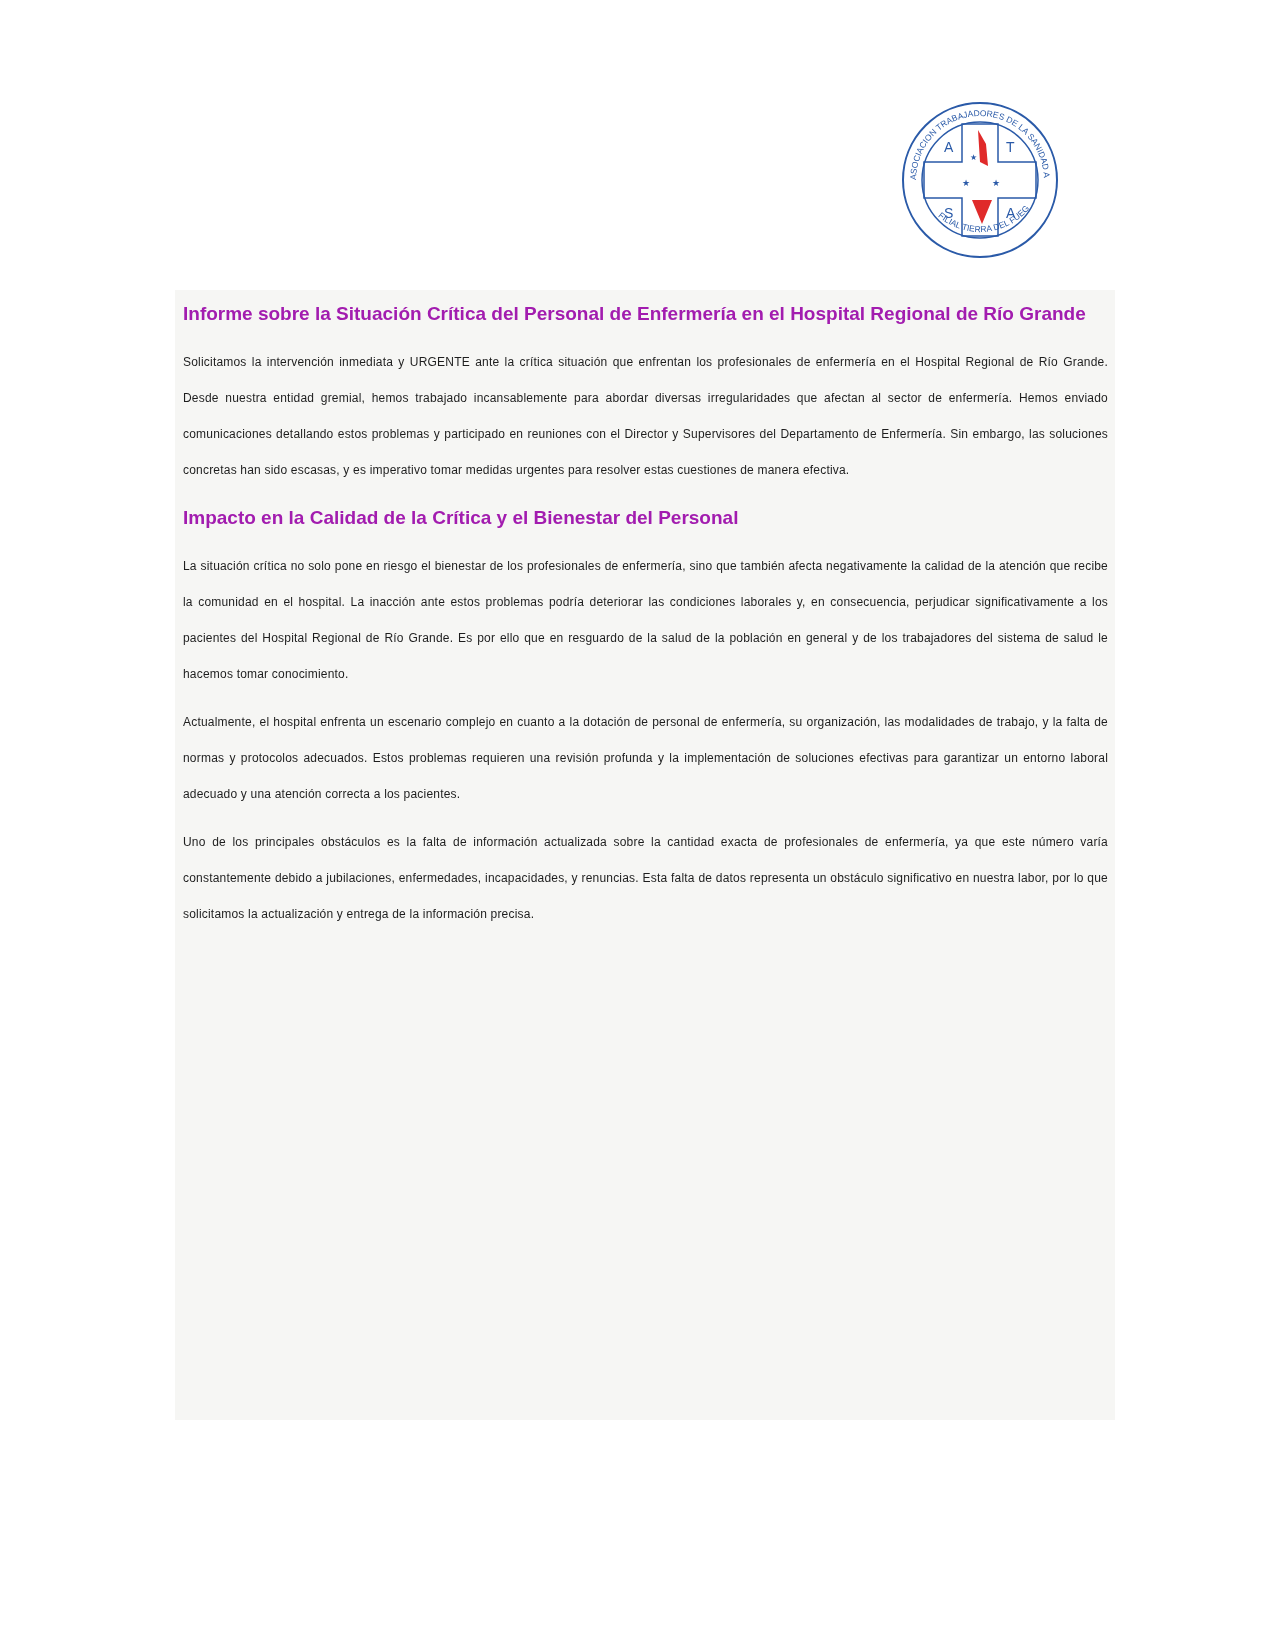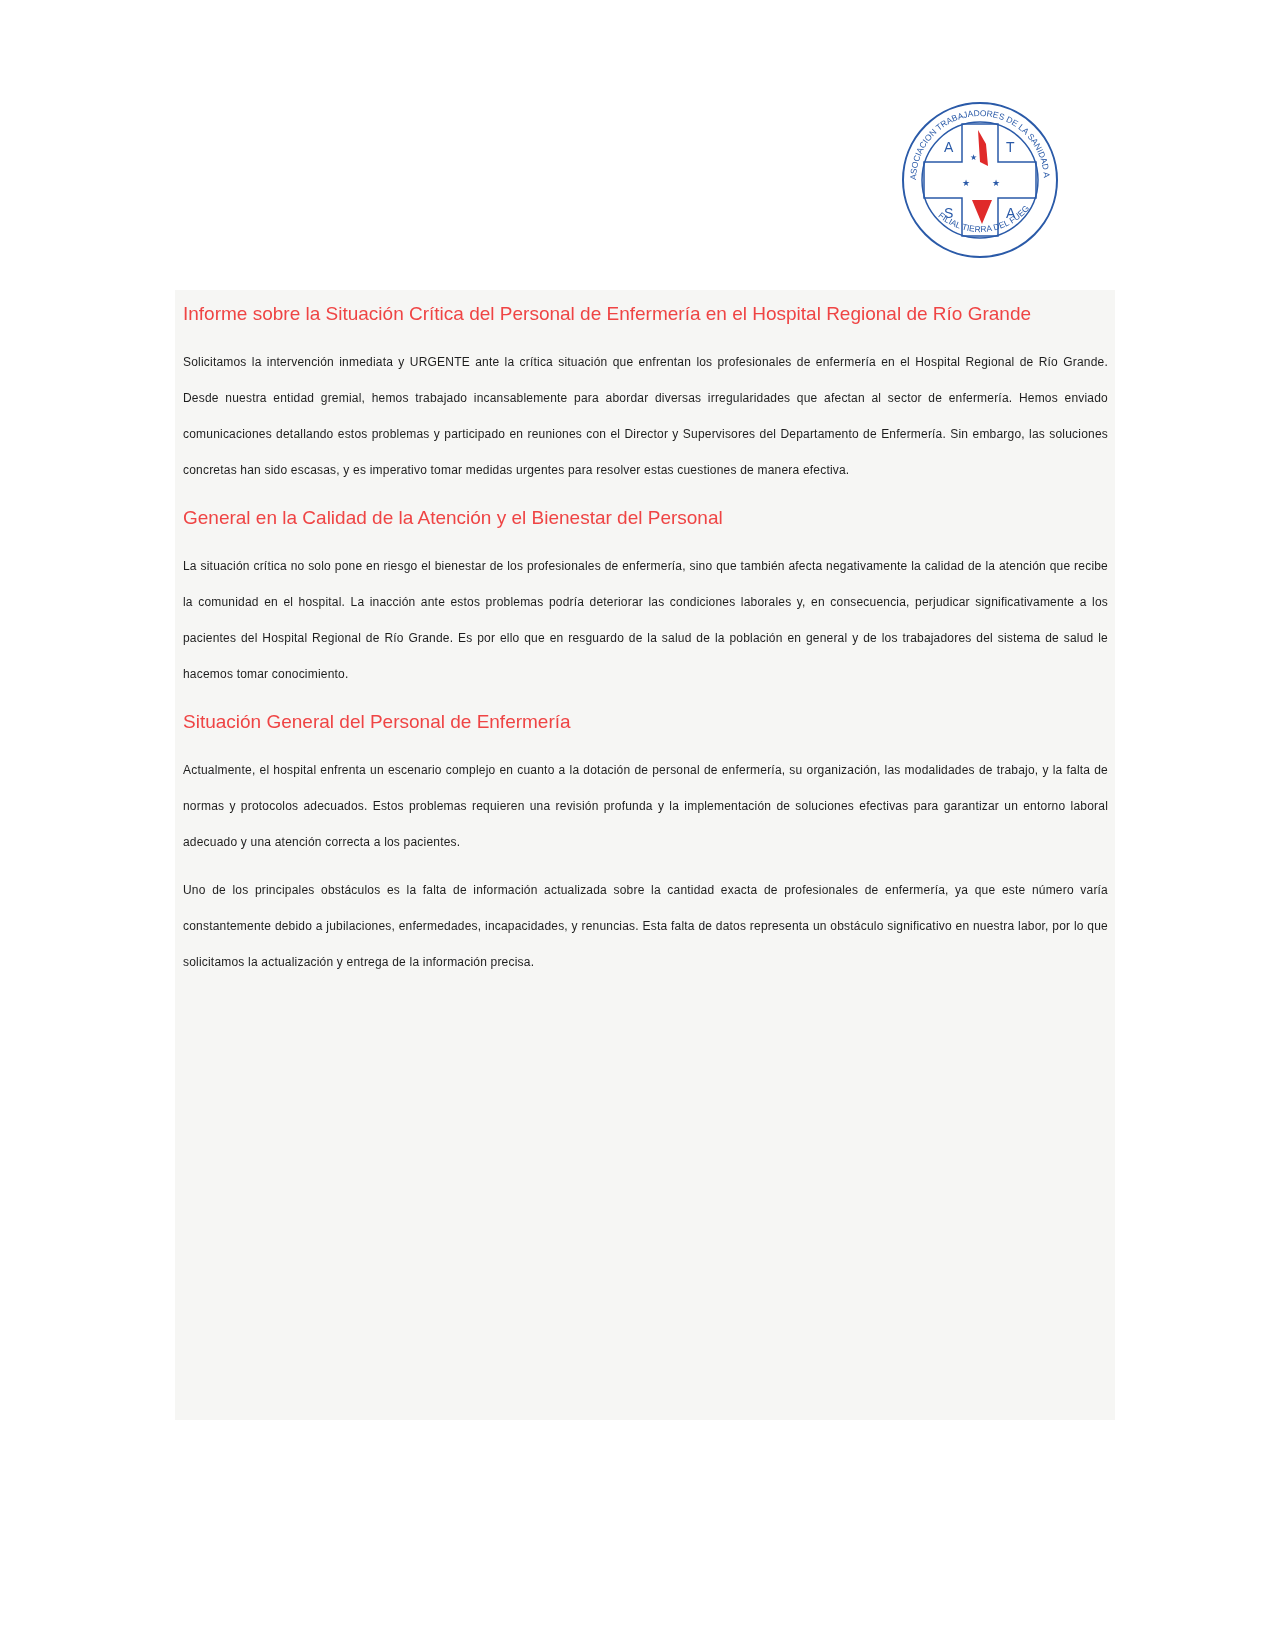--- a/index.html
+++ b/index.html
@@ -1,20 +1,20 @@
 <!DOCTYPE html>
 <html><head>
   <meta charset="utf-8">
   <style>
     html, body { margin: 0; padding: 0; background: #ffffff; }
     body { width: 1275px; height: 1650px; position: relative; overflow: hidden; font-family: "Liberation Sans", sans-serif; color: #1e1e1e; }
     .scan { position: absolute; left: 175px; top: 290px; width: 940px; height: 1130px; background: #f6f6f4; }
     .logo { position: absolute; left: 900px; top: 100px; width: 160px; height: 160px; }
     .content { position: absolute; left: 183px; top: 296px; width: 925px; }
-    h2 { font-size: 19px; font-weight: normal; margin: 0 0 12px 0; line-height: 36px; color: #ef4444; }
+    h2 { font-size: 19px; font-weight: bold; margin: 0 0 12px 0; line-height: 36px; color: #a21caf; }
     p { font-size: 12px; line-height: 36px; margin: 0 0 12px 0; text-align: justify; letter-spacing: 0.2px; }
     .b { font-weight: normal; }
   </style>
 </head>
 <body>
 
 <div class="scan"></div>
 
 <svg class="logo" viewBox="0 0 160 160">
   <circle cx="80" cy="80" r="77" fill="#fff" stroke="#2a5aa8" stroke-width="2"></circle>
@@ -32,19 +32,18 @@
   <path id="ringTop" d="M16 80 A64 64 0 0 1 144 80" fill="none"></path>
   <path id="ringBot" d="M30 108 A64 64 0 0 0 130 108" fill="none"></path>
   <text font-size="8.5" fill="#2a5aa8" font-family="Liberation Sans, sans-serif"><textPath href="#ringTop">ASOCIACION TRABAJADORES DE LA SANIDAD ARGENTINA</textPath></text>
   <text font-size="8.5" fill="#2a5aa8" font-family="Liberation Sans, sans-serif"><textPath href="#ringBot" startOffset="10%">FILIAL TIERRA DEL FUEGO</textPath></text>
 </svg>
 
 <div class="content">
   <h2>Informe sobre la Situación Crítica del Personal de Enfermería en el Hospital Regional de Río Grande</h2>
   <p>Solicitamos la intervención inmediata y URGENTE ante la crítica situación que enfrentan los profesionales de enfermería en el Hospital Regional de Río Grande. Desde nuestra entidad gremial, hemos trabajado incansablemente para abordar diversas irregularidades que afectan al sector de enfermería. Hemos enviado comunicaciones detallando estos problemas y participado en reuniones con el Director y Supervisores del Departamento de Enfermería. Sin embargo, las soluciones concretas han sido escasas, y es imperativo tomar medidas urgentes para resolver estas cuestiones de manera efectiva.</p>
 
-  <h2>General en la Calidad de la Atención y el Bienestar del Personal</h2>
+  <h2>Impacto en la Calidad de la Crítica y el Bienestar del Personal</h2>
   <p><span>La situación crítica no solo pone en riesgo el bienestar de los profesionales de enfermería, sino que también </span><span class="b">afecta negativamente</span><span> la calidad de la atención que recibe la comunidad en el hospital. La inacción ante estos problemas podría deteriorar las condiciones laborales y, en consecuencia, perjudicar significativamente a los pacientes del Hospital Regional de Río Grande. </span><span class="b">Es por ello que en resguardo de la salud de la población en general y de los trabajadores del sistema de salud le hacemos tomar conocimiento.</span></p>
 
-  <h2>Situación General del Personal de Enfermería</h2>
   <p>Actualmente, el hospital enfrenta un escenario complejo en cuanto a la dotación de personal de enfermería, su organización, las modalidades de trabajo, y la falta de normas y protocolos adecuados. Estos problemas requieren una revisión profunda y la implementación de soluciones efectivas para garantizar un entorno laboral adecuado y una atención correcta a los pacientes.</p>
   <p>Uno de los principales obstáculos es la falta de información actualizada sobre la cantidad exacta de profesionales de enfermería, ya que este número varía constantemente debido a jubilaciones, enfermedades, incapacidades, y renuncias. Esta falta de datos representa un obstáculo significativo en nuestra labor, por lo que solicitamos la actualización y entrega de la información precisa.</p>
 </div>
 
 </body></html>

